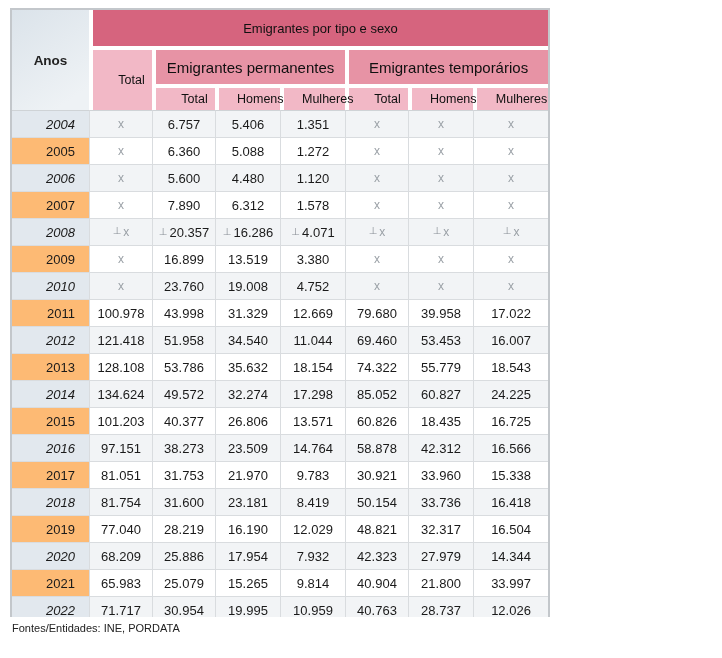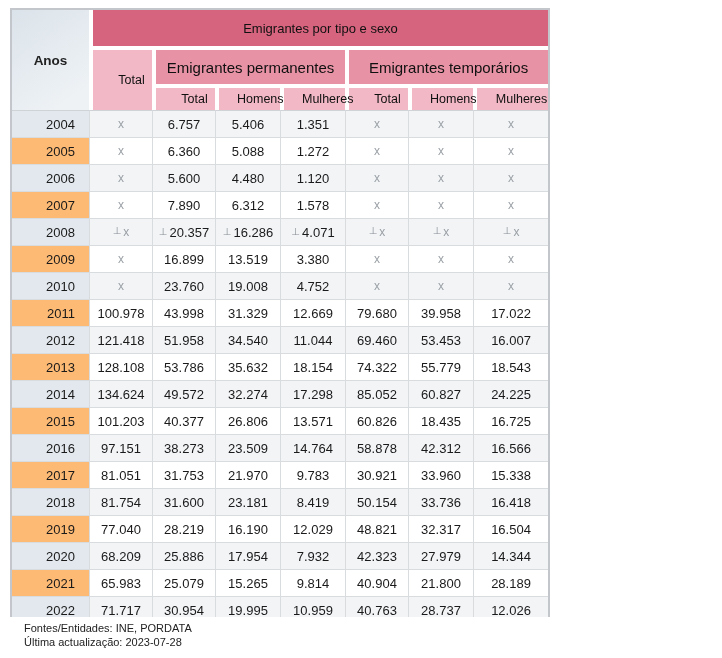--- a/index.html
+++ b/index.html
@@ -70,33 +70,33 @@
     background: #ffffff;
   }
   tbody tr:first-child td { border-top: 1px solid #cfd3d6; }
   td.year {
     text-align: right;
     padding-right: 14px;
     background: #fdba74;
     border-left: none;
   }
   tr.alt td { background: #f2f4f6; }
-  tr.alt td.year { background: #e2e8ee; }
+  tr.alt td.year { background: #e2e8ee; font-style: italic; }
   td.missing { color: #9aa0a6; font-size: 12px; }
   .break-mark {
     color: #8a9096;
     font-size: 10px;
     vertical-align: 2px;
     margin-right: 2px;
   }
 
   
   .footer {
     position: absolute;
-    left: 24px; top: 621px;
+    left: 12px; top: 621px;
     font-size: 11px;
     color: #222;
     line-height: 14px;
   }
 </style>
 </head>
 <body>
 
 <div class="table-wrap">
   <table class="data-table">
@@ -301,32 +301,31 @@
           <td>14.344</td>
         </tr>
         <tr>
           <td class="year">2021</td>
           <td>65.983</td>
           <td>25.079</td>
           <td>15.265</td>
           <td>9.814</td>
           <td>40.904</td>
           <td>21.800</td>
-          <td>28.189</td>
+          <td>33.997</td>
         </tr>
         <tr class="alt">
           <td class="year">2022</td>
           <td>71.717</td>
           <td>30.954</td>
           <td>19.995</td>
           <td>10.959</td>
           <td>40.763</td>
           <td>28.737</td>
           <td>12.026</td>
         </tr>
       </tbody>
   </table>
 </div>
 
 <div class="footer">
   <div>Fontes/Entidades: INE, PORDATA</div>
-  <div>Última actualização: 2023-07-28</div>
 </div>
 
 </body></html>

